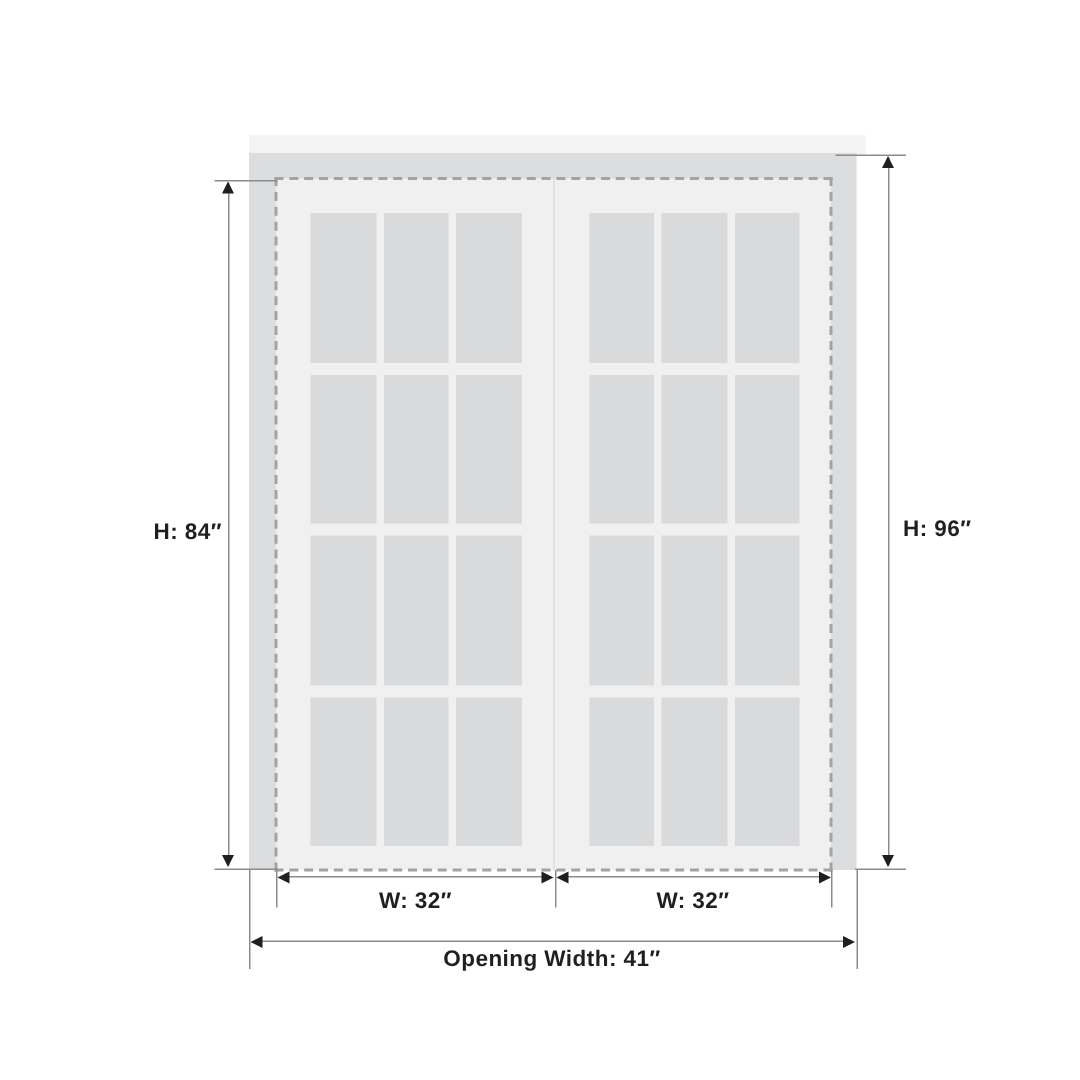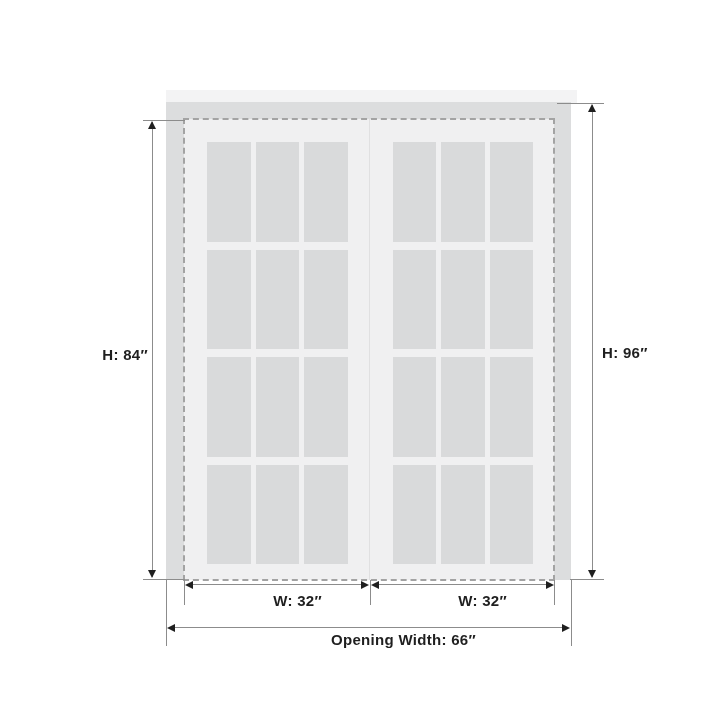--- a/index.html
+++ b/index.html
@@ -59,21 +59,21 @@
 
   .dim-label {
     color: var(--ink, #1f1f1f);
     font-size: 15px;
     font-weight: 700;
     letter-spacing: 0.3px;
     line-height: 18px;
     white-space: nowrap;
   }
   .ta-right { text-align: right; }
-  .ta-center { text-align: right; }
+  .ta-center { text-align: center; }
 </style>
 </head>
 <body>
 
 <div id="stage" style="--bg: #ffffff; --strip: #f3f3f4; --frame: #dcddde; --door: #f0f0f1; --glass: #d9dadb; --dash: #a3a3a3; --line: #8c8c8c; --ink: #1f1f1f;">
 
   <div class="abs header-strip" style="left:166px; top:90px; width:411px; height:13px;"></div>
 
   <div class="abs frame" style="left:166px; top:102px; width:405px; height:478px;"></div>
 
@@ -145,16 +145,16 @@
     <div class="abs arr right" style="left:546px; top:581px;"></div>
     <div class="abs dim-label ta-center" style="left:417px; top:592px; width:90px;">W: 32″</div>
   </div>
 
   <div>
     <div class="abs tick" style="left:166px; top:580px; width:1px; height:66px;"></div>
     <div class="abs tick" style="left:571px; top:580px; width:1px; height:66px;"></div>
     <div class="abs dim-line" style="left:170px; top:627px; width:398px; height:1px;"></div>
     <div class="abs arr left" style="left:167px; top:624px;"></div>
     <div class="abs arr right" style="left:562px; top:624px;"></div>
-    <div class="abs dim-label ta-center" style="left:260px; top:631px; width:216px;">Opening Width: 66″</div>
+    <div class="abs dim-label ta-center" style="left:260px; top:631px; width:216px;">Opening Width: 41″</div>
   </div>
 
 </div>
 
 </body></html>

